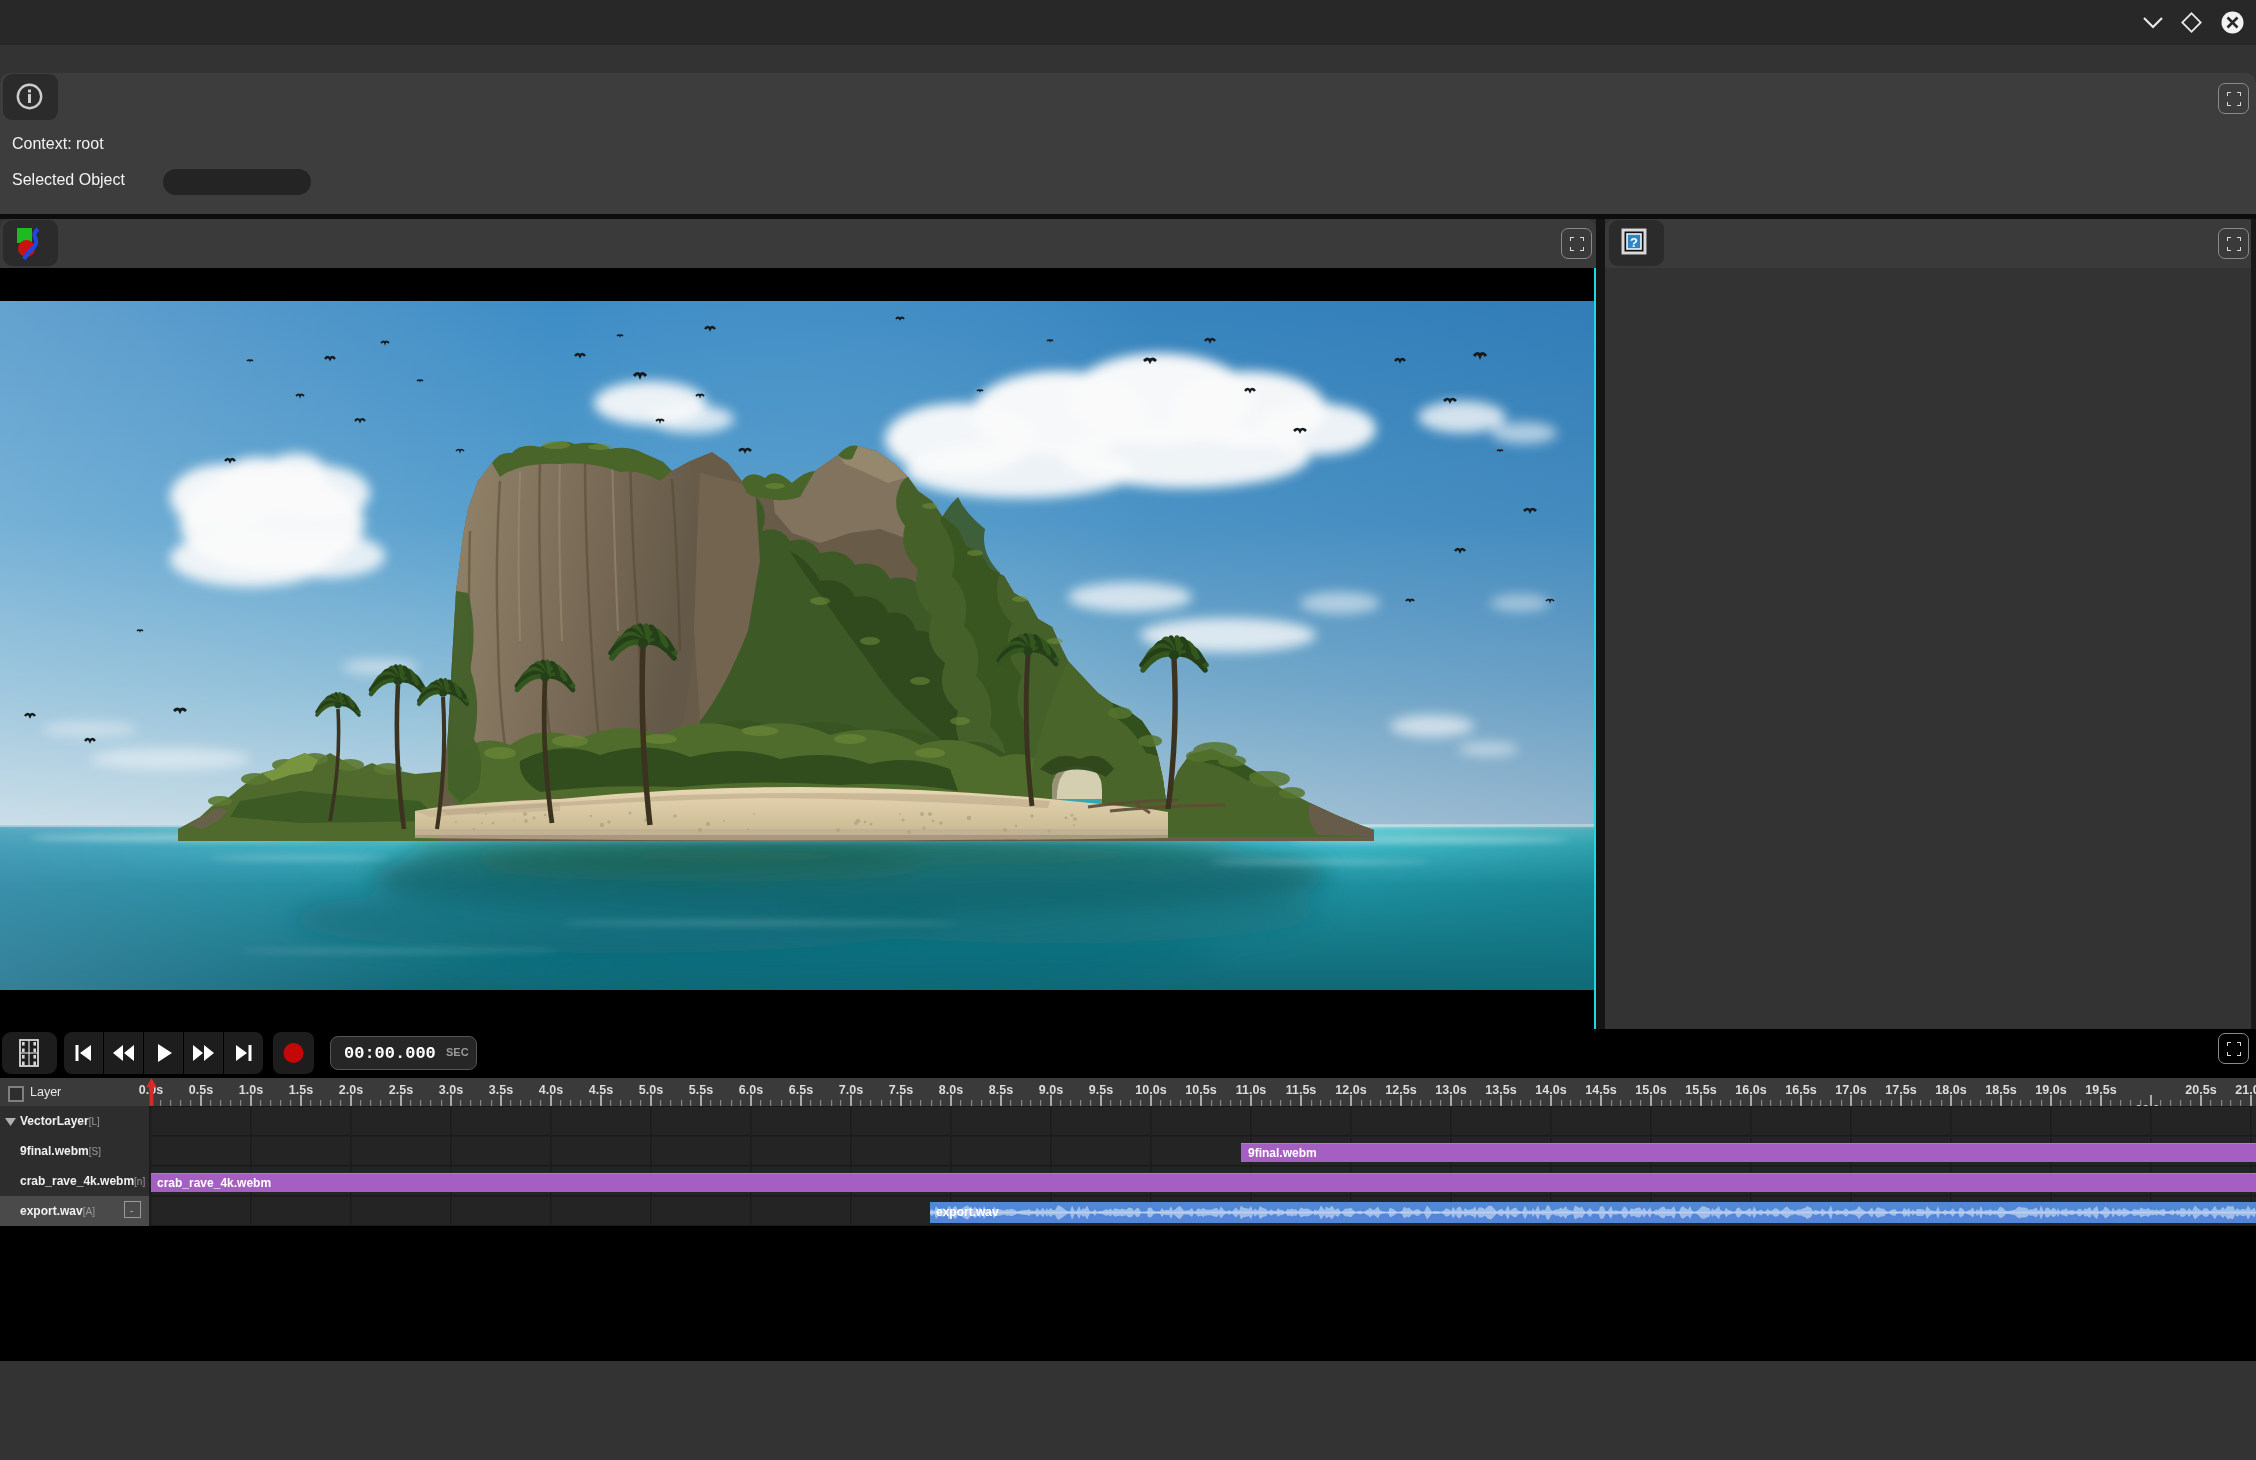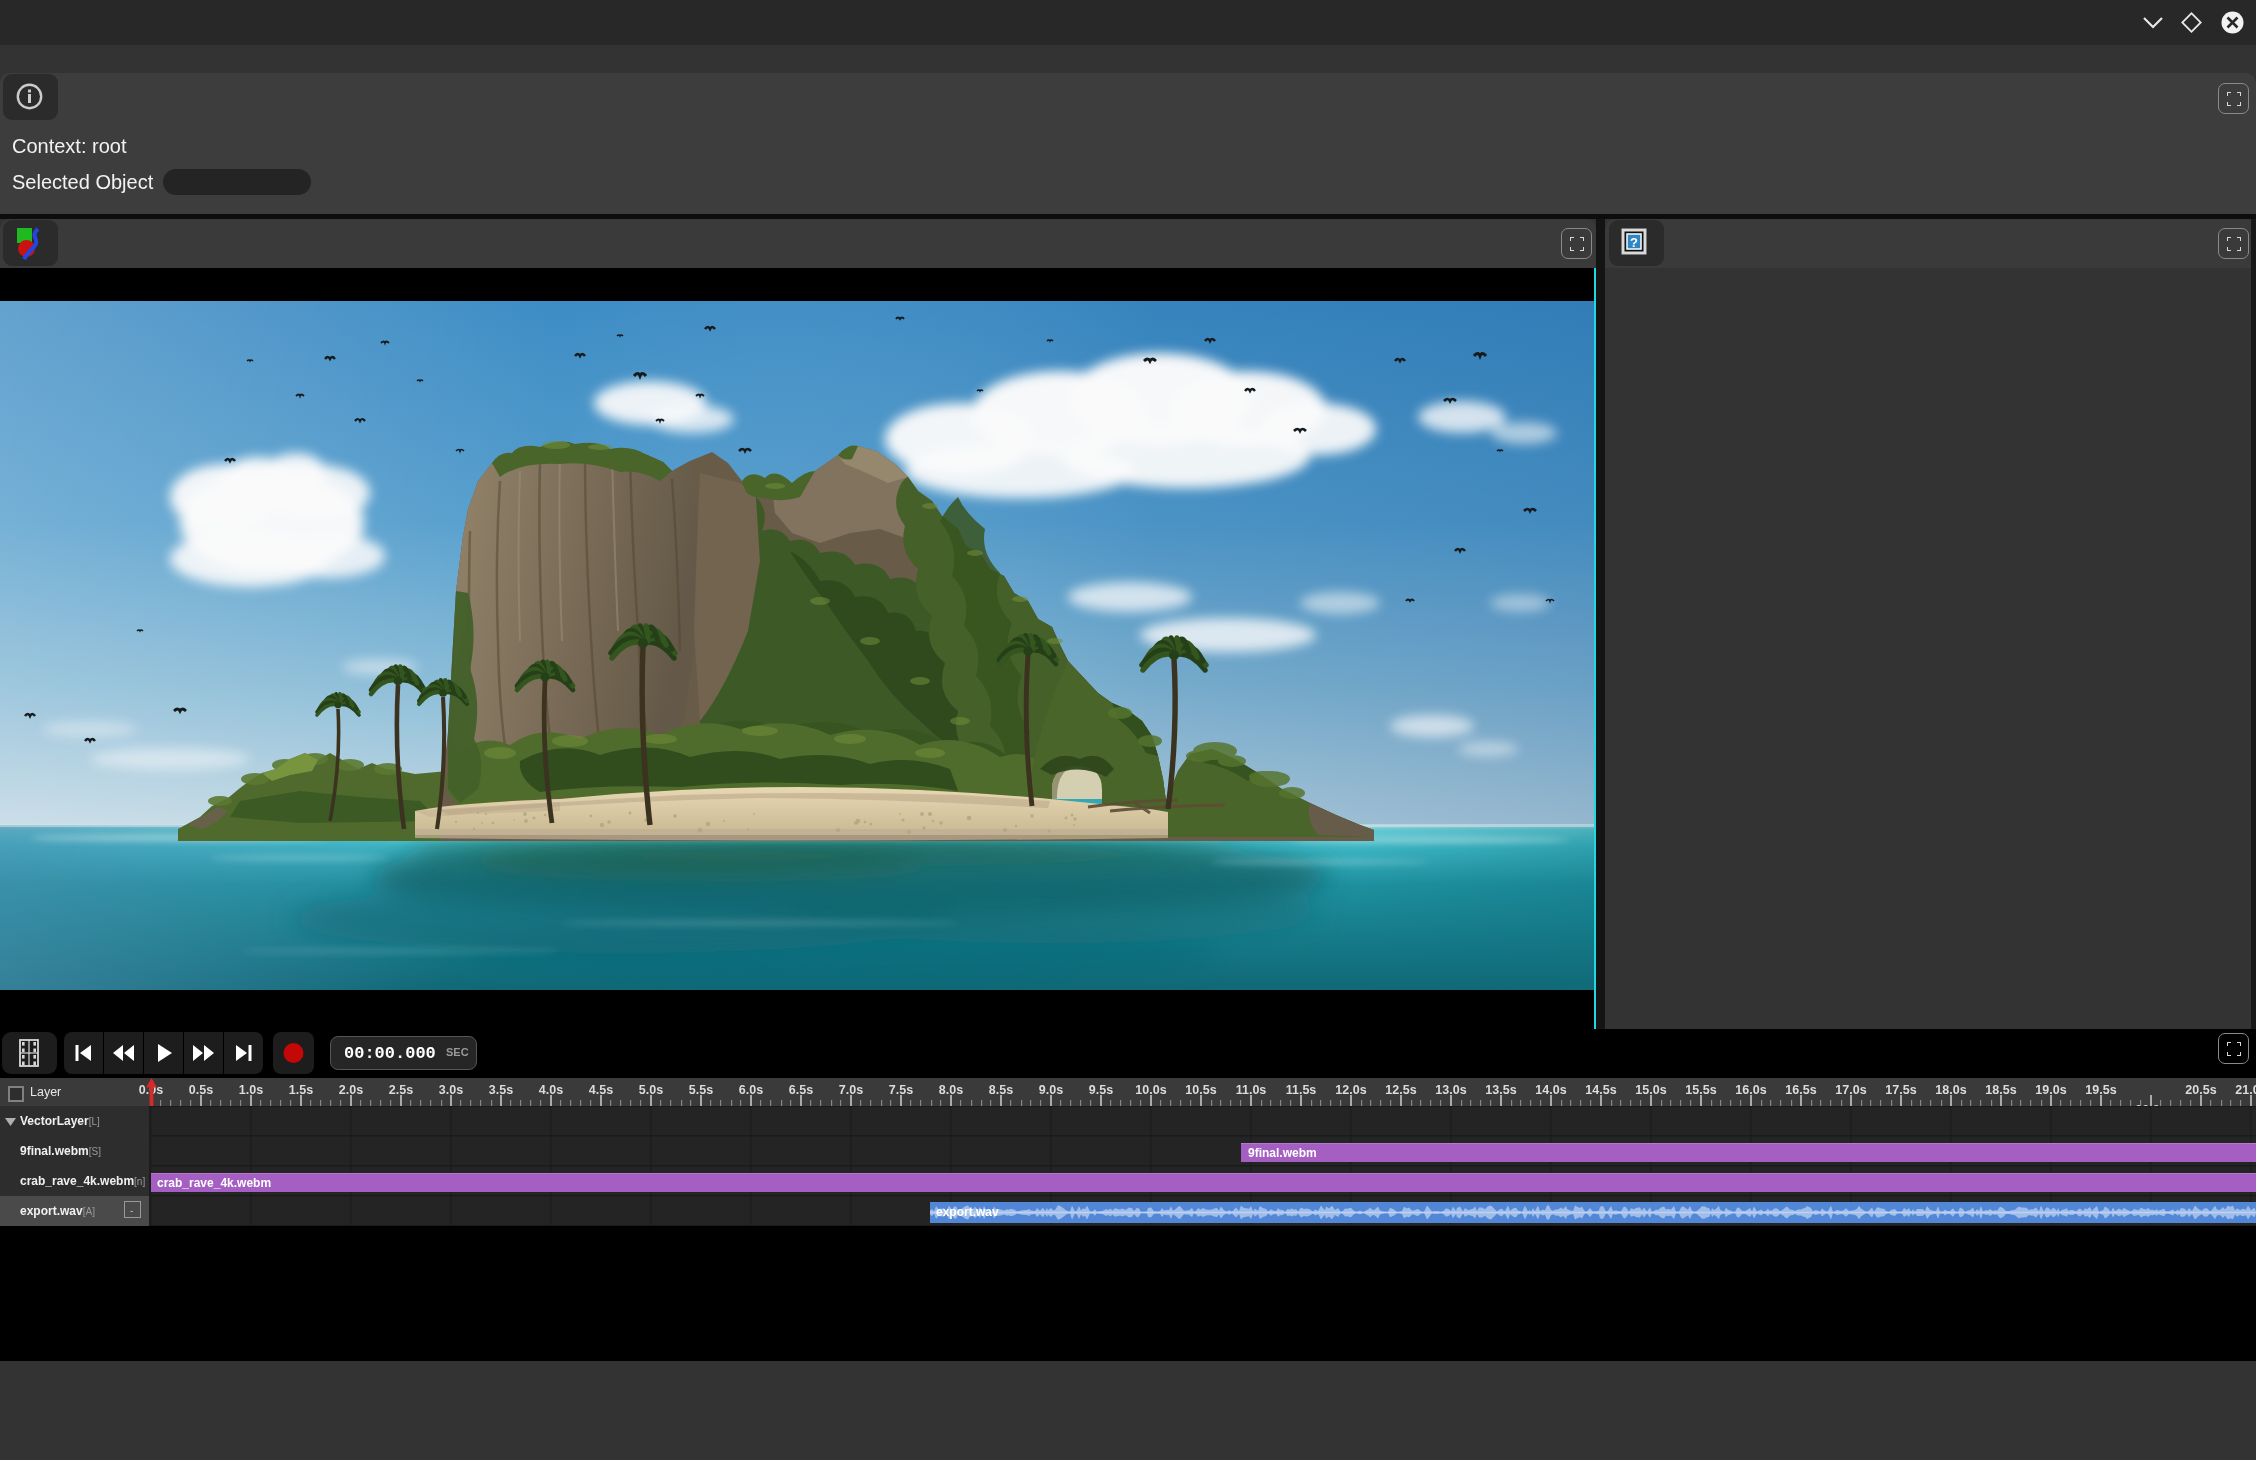--- a/index.html
+++ b/index.html
@@ -12,21 +12,21 @@
 #titlebar { left:0; top:0; width:2256px; height:45px; background:#282828; }
 #title { width:100%; text-align:center; top:12px; color:#f2f2f2; font-size:16px; font-weight:bold; }
 
 
 #menubar { left:0; top:45px; width:2256px; height:28px; background:#363636; color:#f0f0f0; font-size:14px; }
 #menubar span { position:absolute; top:5px; }
 
 
 #infopanel { left:0; top:73px; width:2256px; height:141px; background:#3d3d3d; border-radius:10px 10px 0 0; }
 .tabbtn { left:3px; top:1px; width:55px; height:46px; background:#2b2b2b; border-radius:9px; }
-.ctext { color:#f2f2f2; font-size:20px; }
+.ctext { color:#f2f2f2; font-size:16px; }
 #selpill { left:163px; top:96px; width:148px; height:26px; background:#242424; border-radius:13px; }
 .expbtn { width:31px; height:31px; border:1.5px solid #8a8a8a; border-radius:7px; }
 .expbtn svg { position:absolute; left:8px; top:8px; }
 #sep1 { left:0; top:214px; width:2256px; height:5px; background:#0d0d0d; }
 
 
 #stagehead { left:0; top:219px; width:1596px; height:49px; background:#3a3a3a; border-radius:10px 10px 0 0; }
 #stage { left:0; top:268px; width:1594px; height:762px; background:#000; }
 #cyanline { left:1594px; top:268px; width:2px; height:762px; background:#1fd8e4; }
 #stagegap { left:1596px; top:219px; width:9px; height:811px; background:#141414; }

